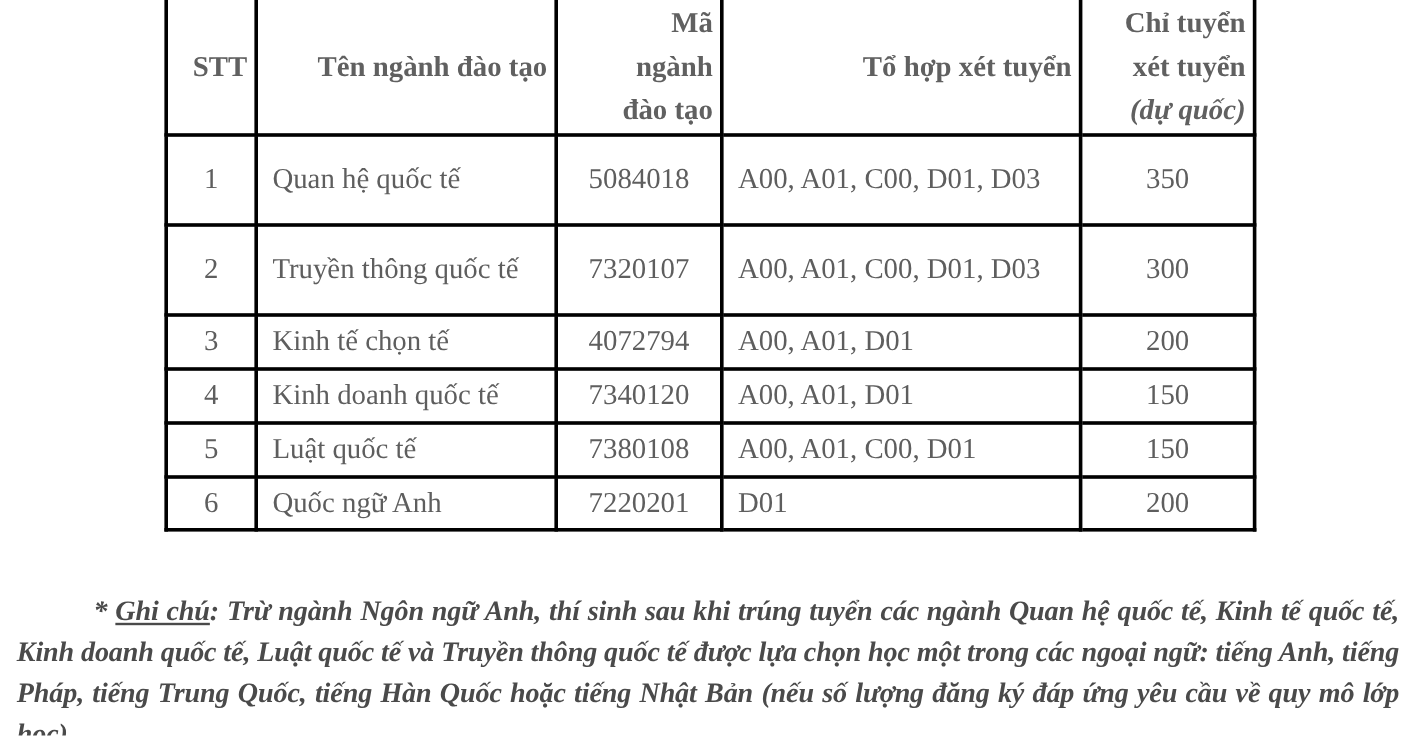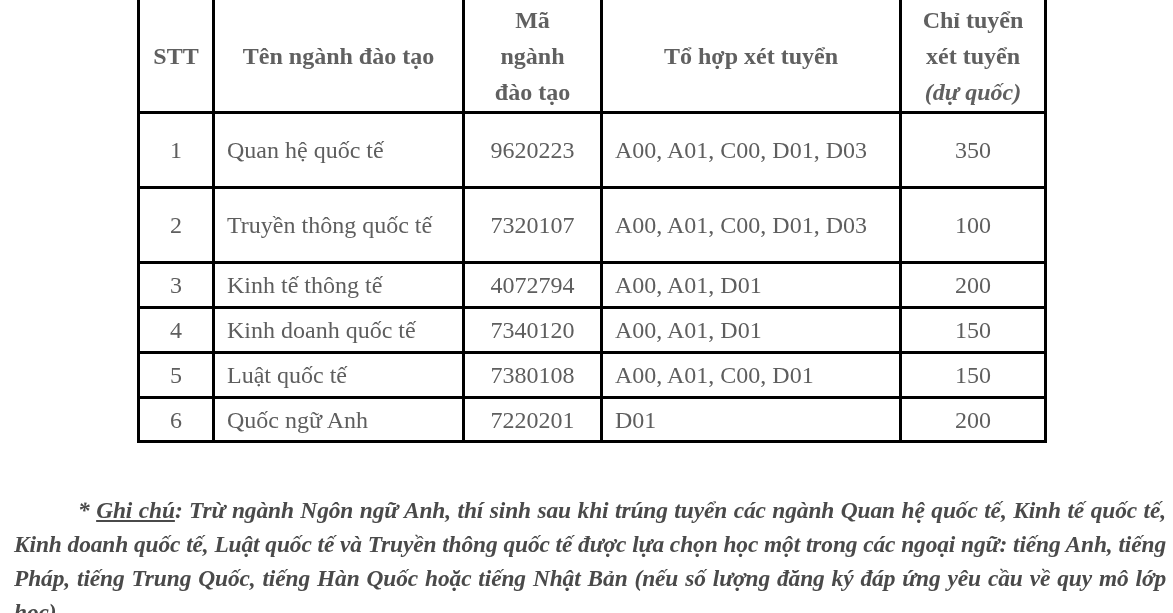--- a/index.html
+++ b/index.html
@@ -28,21 +28,21 @@
     table.admissions td, table.admissions th {
       border: 3px solid #000;
       padding: 0 12px;
       vertical-align: middle;
       font-size: 24px;
       line-height: 28px;
       color: #5e5e5e;
     }
     table.admissions th {
       font-weight: bold;
-      text-align: center;
+      text-align: right;
       color: #606060;
       height: 111px;
       line-height: 36px;
       padding: 0 6px;
     }
     th .italic {
       font-style: italic;
       display: block;
     }
     th span.line { display: block; }
@@ -98,34 +98,34 @@
           <span class="line">Chỉ tuyển</span>
           <span class="line">xét tuyển</span>
           <span class="italic">(dự quốc)</span>
         </th>
       </tr>
     </thead>
     <tbody>
       <tr class="r1">
         <td class="center">1</td>
         <td>Quan hệ quốc tế</td>
-        <td class="center">9620223</td>
+        <td class="center">5084018</td>
         <td class="justify">A00, A01, C00, D01, D03</td>
         <td class="center">350</td>
       </tr>
       <tr class="r2">
         <td class="center">2</td>
         <td class="justify" style="padding-right:23px;">Truyền thông quốc tế</td>
         <td class="center">7320107</td>
         <td class="justify">A00, A01, C00, D01, D03</td>
-        <td class="center">100</td>
+        <td class="center">300</td>
       </tr>
       <tr class="rs">
         <td class="center">3</td>
-        <td>Kinh tế thông tế</td>
+        <td>Kinh tế chọn tế</td>
         <td class="center">4072794</td>
         <td>A00, A01, D01</td>
         <td class="center">200</td>
       </tr>
       <tr class="rs">
         <td class="center">4</td>
         <td>Kinh doanh quốc tế</td>
         <td class="center">7340120</td>
         <td>A00, A01, D01</td>
         <td class="center">150</td>

